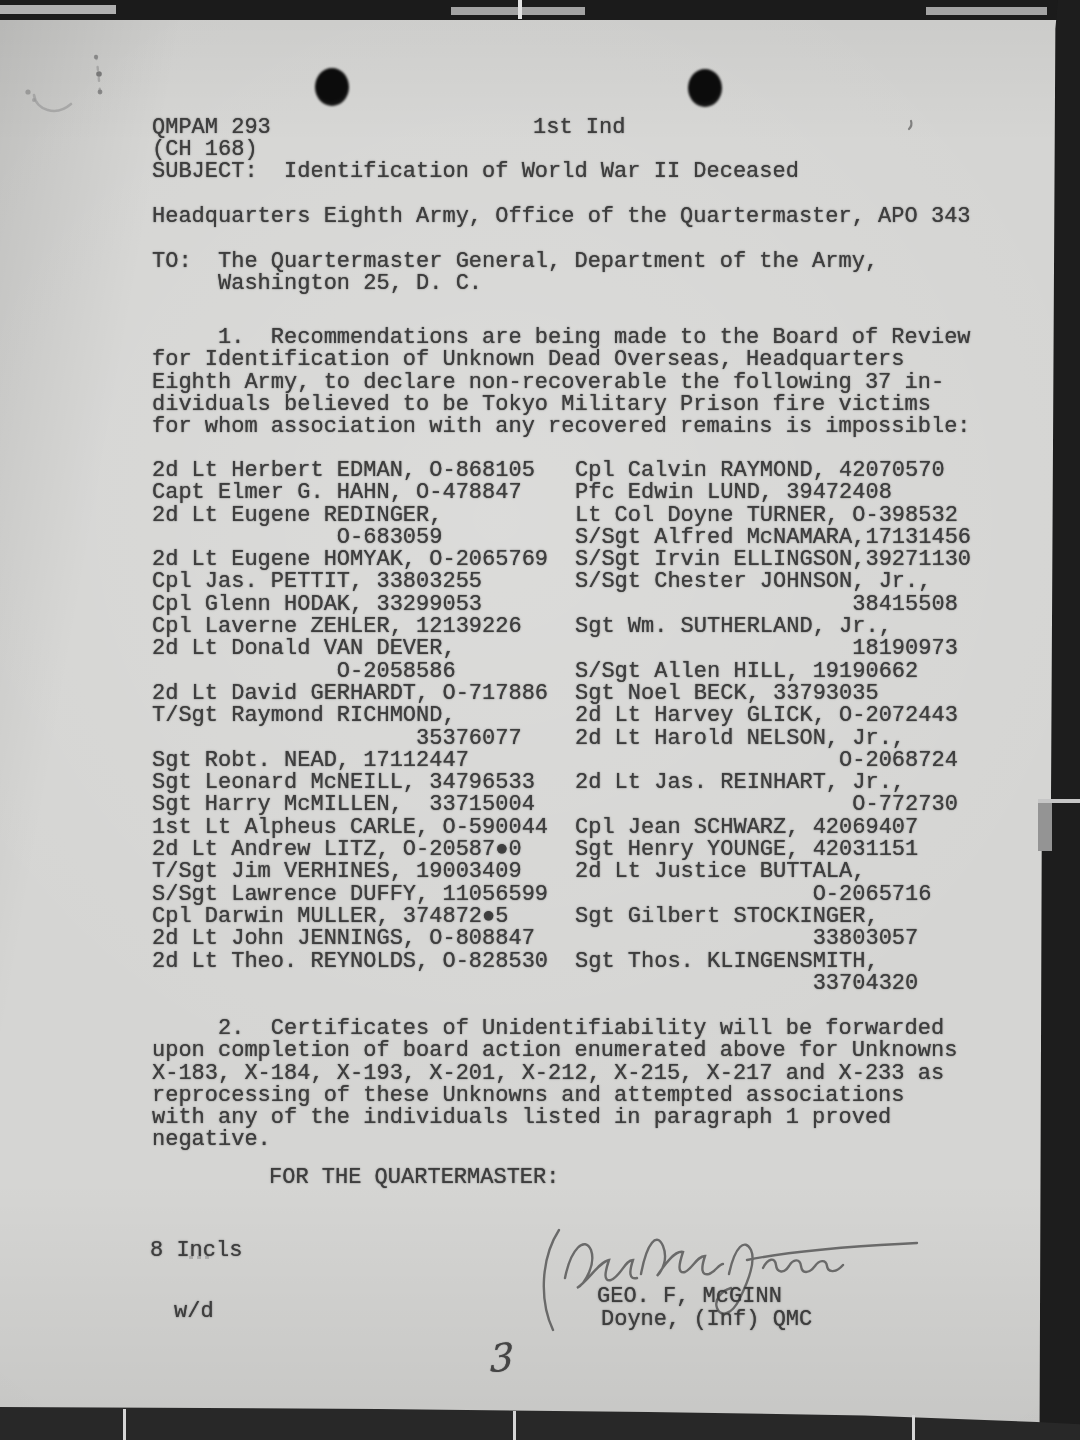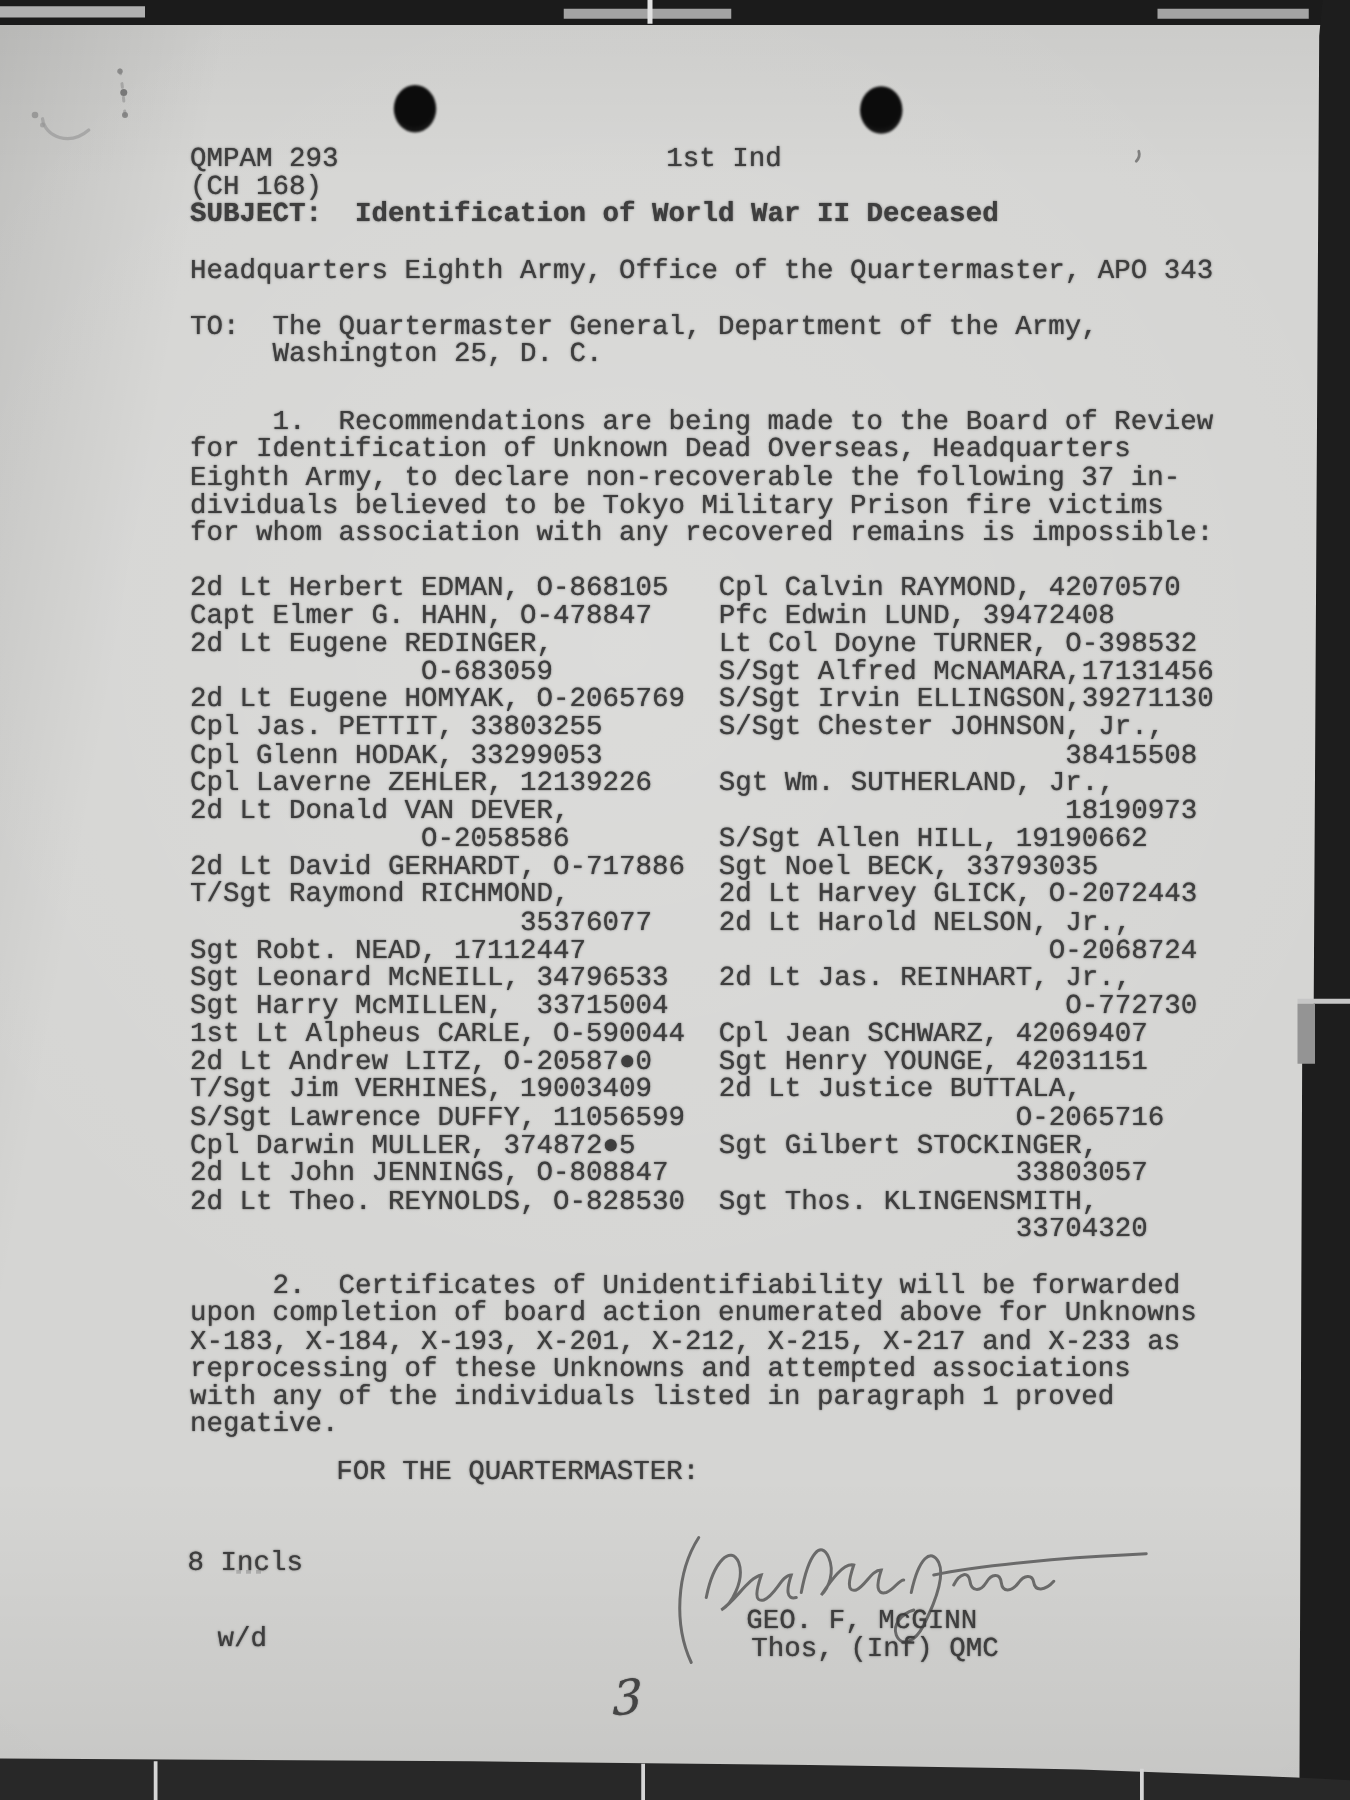--- a/index.html
+++ b/index.html
@@ -79,21 +79,21 @@
     <circle cx="90" cy="52" r="2.4" fill="#7c7c7c" opacity="0.85"></circle>
   </svg>
   <svg width="20" height="14" style="left:905px;top:118px;" viewBox="0 0 20 14">
     <path d="M 6,3 C 7,6 6,9 4,11" stroke="#6a6a6a" stroke-width="2.2" fill="none" opacity="0.8" stroke-linecap="round"></path>
   </svg>
   <div class="pencil-dashes"></div>
 
   <div class="t" style="left:152px;top:117px;">QMPAM 293</div>
   <div class="t" style="left:500px;top:117px;margin-left:33px;">1st Ind</div>
   <div class="t" style="left:152px;top:139px;">(CH 168)</div>
-  <div class="t" style="left:152px;top:161px;font-weight:bold;">SUBJECT:  Identification of World War II Deceased</div>
+  <div class="t" style="left:152px;top:161px;">SUBJECT:  Identification of World War II Deceased</div>
   <div class="t" style="left:152px;top:206px;">Headquarters Eighth Army, Office of the Quartermaster, APO 343</div>
   <div class="t" style="left:152px;top:251px;text-align:center;">TO:  The Quartermaster General, Department of the Army,</div>
   <div class="t" style="left:152px;top:273px;">     Washington 25, D. C.</div>
 
   <div class="t tblock" style="left:152px;top:327px;"><div>     1.  Recommendations are being made to the Board of Review</div><div>for Identification of Unknown Dead Overseas, Headquarters</div><div>Eighth Army, to declare non-recoverable the following 37 in-</div><div>dividuals believed to be Tokyo Military Prison fire victims</div><div>for whom association with any recovered remains is impossible:</div></div>
 
   <div class="t tblock" style="left:152px;top:460px;"><div>2d Lt Herbert EDMAN, O-868105</div><div>Capt Elmer G. HAHN, O-478847</div><div>2d Lt Eugene REDINGER,</div><div>              O-683059</div><div>2d Lt Eugene HOMYAK, O-2065769</div><div>Cpl Jas. PETTIT, 33803255</div><div>Cpl Glenn HODAK, 33299053</div><div>Cpl Laverne ZEHLER, 12139226</div><div>2d Lt Donald VAN DEVER,</div><div>              O-2058586</div><div>2d Lt David GERHARDT, O-717886</div><div>T/Sgt Raymond RICHMOND,</div><div>                    35376077</div><div>Sgt Robt. NEAD, 17112447</div><div>Sgt Leonard McNEILL, 34796533</div><div>Sgt Harry McMILLEN,  33715004</div><div>1st Lt Alpheus CARLE, O-590044</div><div>2d Lt Andrew LITZ, O-20587●0</div><div>T/Sgt Jim VERHINES, 19003409</div><div>S/Sgt Lawrence DUFFY, 11056599</div><div>Cpl Darwin MULLER, 374872●5</div><div>2d Lt John JENNINGS, O-808847</div><div>2d Lt Theo. REYNOLDS, O-828530</div></div>
   <div class="t tblock" style="left:575px;top:460px;"><div>Cpl Calvin RAYMOND, 42070570</div><div>Pfc Edwin LUND, 39472408</div><div>Lt Col Doyne TURNER, O-398532</div><div>S/Sgt Alfred McNAMARA,17131456</div><div>S/Sgt Irvin ELLINGSON,39271130</div><div>S/Sgt Chester JOHNSON, Jr.,</div><div>                     38415508</div><div>Sgt Wm. SUTHERLAND, Jr.,</div><div>                     18190973</div><div>S/Sgt Allen HILL, 19190662</div><div>Sgt Noel BECK, 33793035</div><div>2d Lt Harvey GLICK, O-2072443</div><div>2d Lt Harold NELSON, Jr.,</div><div>                    O-2068724</div><div>2d Lt Jas. REINHART, Jr.,</div><div>                     O-772730</div><div>Cpl Jean SCHWARZ, 42069407</div><div>Sgt Henry YOUNGE, 42031151</div><div>2d Lt Justice BUTTALA,</div><div>                  O-2065716</div><div>Sgt Gilbert STOCKINGER,</div><div>                  33803057</div><div>Sgt Thos. KLINGENSMITH,</div><div>                  33704320</div></div>
 
   <div class="t tblock" style="left:152px;top:1018px;"><div>     2.  Certificates of Unidentifiability will be forwarded</div><div>upon completion of board action enumerated above for Unknowns</div><div>X-183, X-184, X-193, X-201, X-212, X-215, X-217 and X-233 as</div><div>reprocessing of these Unknowns and attempted associations</div><div>with any of the individuals listed in paragraph 1 proved</div><div>negative.</div></div>
@@ -108,21 +108,21 @@
       <path d="M 34,12 C 16,40 14,82 28,112"></path>
       <path d="M 40,60 C 46,30 60,18 66,32 C 71,46 60,66 52,70 C 64,62 74,44 84,42 C 80,54 78,64 86,62 C 96,58 100,42 108,42 C 104,54 104,62 112,60"></path>
       <path d="M 116,56 C 122,24 132,14 138,28 C 143,40 138,52 132,58 C 140,46 150,32 158,34 C 154,46 152,56 160,54 C 168,50 172,38 180,38 C 176,50 176,58 184,56 C 190,54 194,46 198,46"></path>
       <path d="M 204,56 C 210,28 220,20 226,32 C 231,43 224,62 214,82 C 207,96 196,100 192,90 C 189,82 196,73 206,70"></path>
       <path d="M 222,42 C 260,34 330,28 374,26 L 392,25"></path>
       <path d="M 238,50 C 243,40 250,39 251,47 C 252,55 259,56 264,48 C 268,41 275,40 276,48 C 277,56 284,56 290,48 C 294,42 301,41 302,48 C 303,55 311,55 318,47"></path>
     </g>
   </svg>
 
   <div class="t" style="left:597px;top:1286px;">GEO. F, McGINN</div>
-  <div class="t" style="left:601px;top:1309px;">Thos, (Inf) QMC</div>
+  <div class="t" style="left:601px;top:1309px;">Doyne, (Inf) QMC</div>
 
   <div class="pagenum">3</div>
 
   <div class="bar-bottom"></div>
   <div class="vline-bot" style="left:123px;top:1409px;height:31px;"></div>
   <div class="vline-bot" style="left:513px;top:1411px;height:29px;"></div>
   <div class="vline-bot" style="left:912px;top:1415px;height:25px;"></div>
 
 </div>
 

